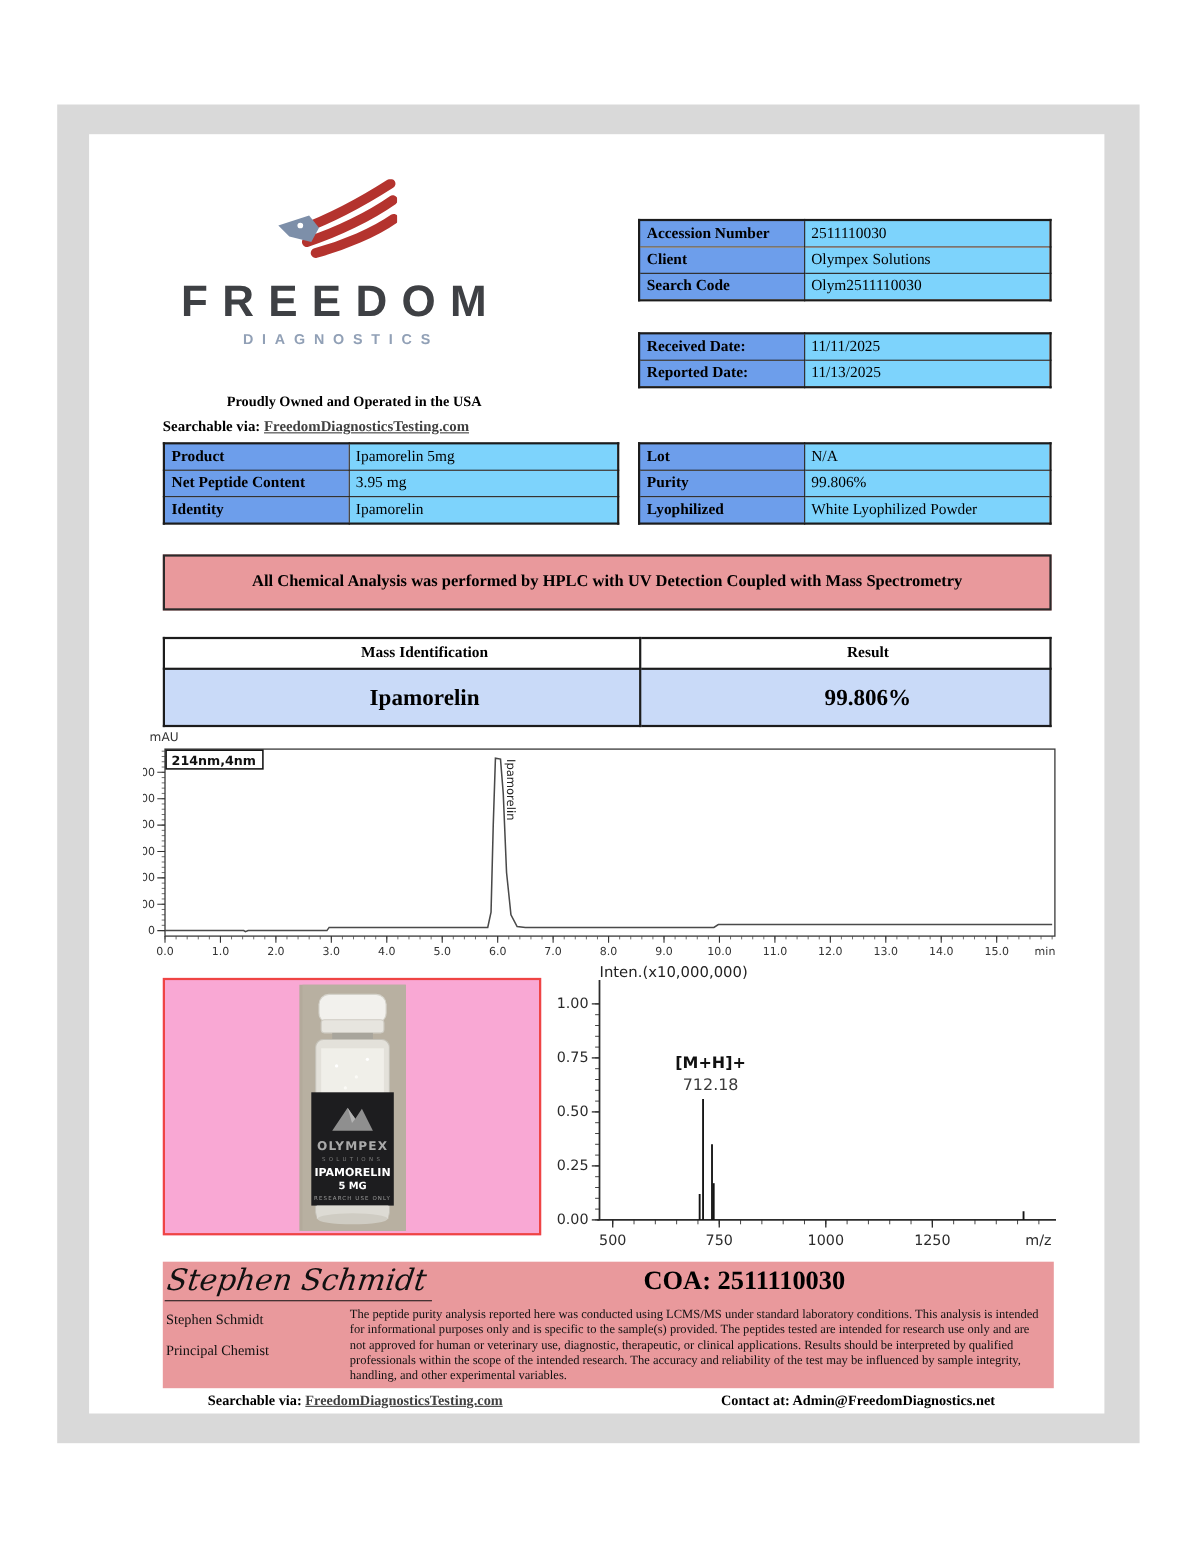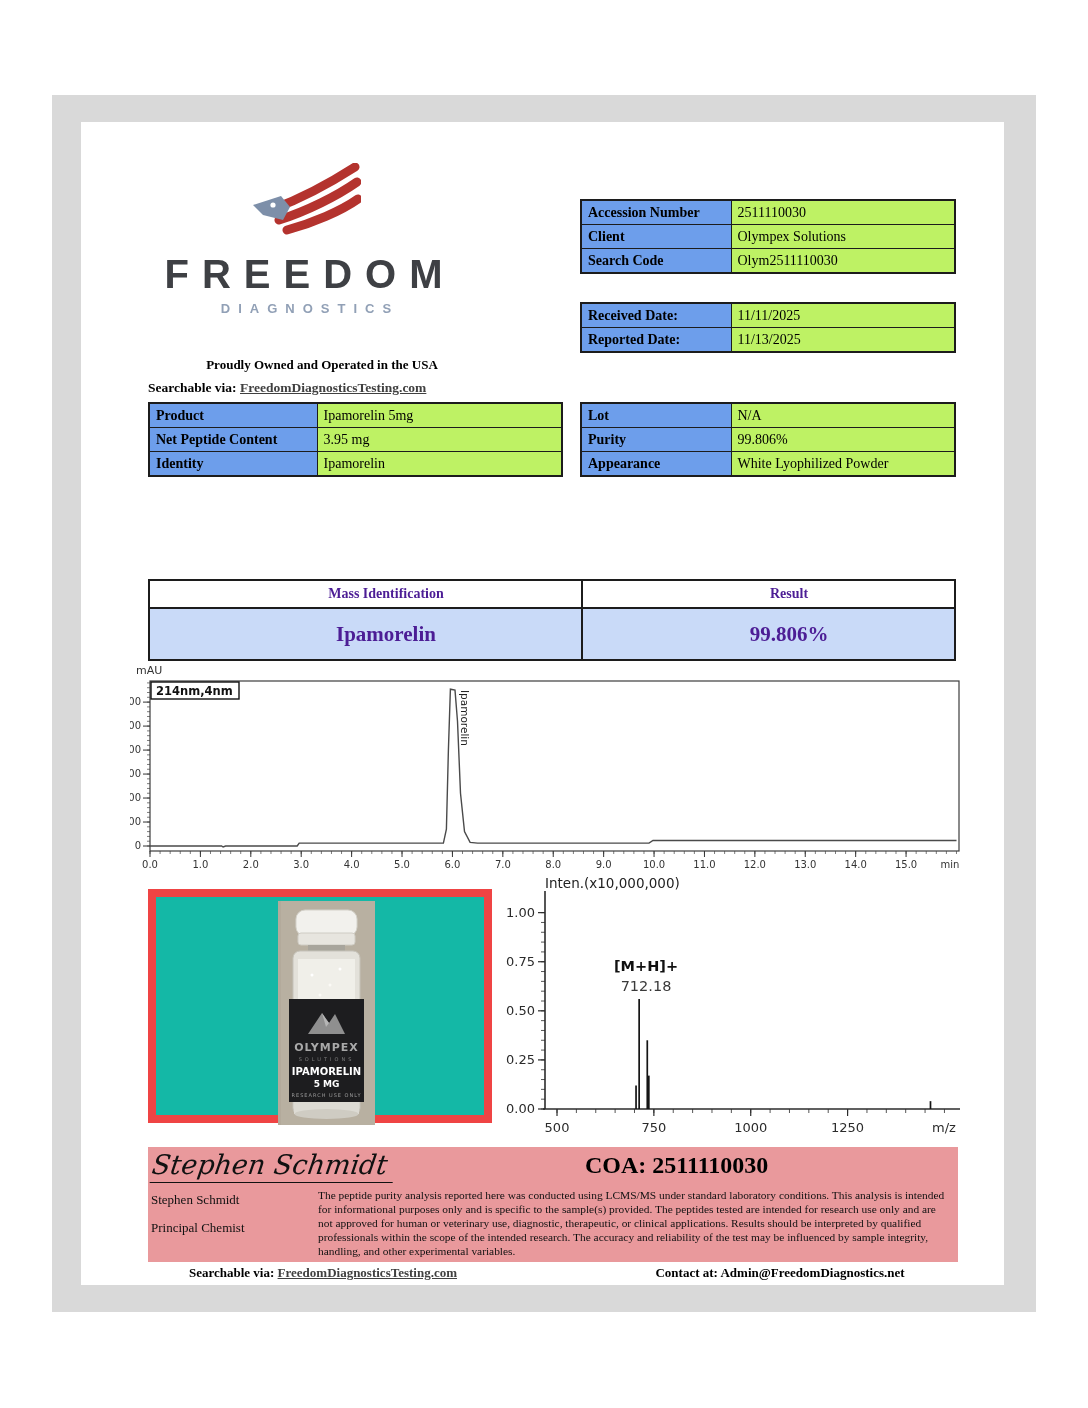--- a/index.html
+++ b/index.html
@@ -4,37 +4,37 @@
 <style>
   html,body{margin:0;padding:0;background:#fff;}
   #canvas{position:relative;width:1088px;height:1408px;background:#ffffff;overflow:hidden;
           font-family:"Liberation Serif",serif;}
   .abs{position:absolute;}
   
   table.blue{border-collapse:collapse;position:absolute;table-layout:fixed;border:2px solid #1c1c1c;}
   table.blue td{border:1.6px solid #1c1c1c;font:14px "Liberation Serif",serif;
                 padding:1px 6px;height:21px;white-space:nowrap;overflow:hidden;color:#000;}
   table.blue td.lbl{background:#6d9eeb;font-weight:bold;margin-top:24px;}
-  table.blue td.val{background:#bef264;}
+  table.blue td.val{background:#7dd3fc;}
   
   .banner{background:#e9999c;border:2px solid #2a2a2a;display:flex;align-items:center;justify-content:center;
           font-weight:bold;font-size:15px;color:#000;}
   
   table.mass{border-collapse:collapse;position:absolute;table-layout:fixed;border:2px solid #1c1c1c;}
-  table.mass td{border:2px solid #1c1c1c;text-align:center;color:#4c1d95;padding-left:42px;}
+  table.mass td{border:2px solid #1c1c1c;text-align:center;color:#000000;padding-left:42px;}
   table.mass tr.hdr td{background:#ffffff;font-weight:bold;font-size:14px;height:24px;}
   table.mass tr.dat td{background:#c9daf8;font-weight:bold;font-size:21px;height:48px;}
   .logo-brand{font-family:"Liberation Sans",sans-serif;font-weight:600;font-size:40px;color:#3e4044;
               letter-spacing:13px;text-align:center;}
   .logo-sub{font-family:"Liberation Sans",sans-serif;font-weight:700;font-size:13px;color:#91a0b6;
             letter-spacing:8px;text-align:center;}
   .serifb{font-weight:bold;color:#000;}
   a.doclink{color:#404040;text-decoration:underline;font-weight:bold;}
   .title{font-size:33px;font-weight:bold;color:#000;text-align:center;white-space:nowrap;}
-  .photo-box{background:#14b8a6;border:8px solid #ef4444;box-sizing:border-box;}
+  .photo-box{background:#f9a8d4;border:2px solid #ef4444;box-sizing:border-box;}
   .sig-box{background:#e9999c;}
   .sig-script{font-family:"DejaVu Serif",serif;font-style:italic;font-size:27px;color:#111;
               transform:skewX(-8deg);display:inline-block;border-bottom:1.6px solid #111;padding:0 8px 2px 0;}
   .coa{font-size:24px;font-weight:bold;color:#000;white-space:nowrap;}
   .disclaimer{font-size:11.4px;line-height:14px;color:#111;}
   .footer-item{font-size:13px;font-weight:bold;color:#000;text-align:center;white-space:nowrap;}
   svg text{font-family:"DejaVu Sans",sans-serif;}
 </style>
 </head>
 <body>
@@ -132,26 +132,27 @@
     <tbody>
         <tr>
           <td class="lbl">Lot</td>
           <td class="val">N/A</td>
         </tr>
     <tr>
           <td class="lbl">Purity</td>
           <td class="val">99.806%</td>
         </tr>
     <tr>
-          <td class="lbl">Appearance</td>
+          <td class="lbl">Lyophilized</td>
           <td class="val">White Lyophilized Powder</td>
         </tr>
   </tbody>
     </table>
 
+  <div class="abs banner" style="left:148px;top:504px;width:804px;height:47px;">All Chemical Analysis was performed by HPLC with UV Detection Coupled with Mass Spectrometry</div>
 
   <table class="mass" style="left:148px;top:579px;width:808px;">
     <colgroup>
         <col style="width:433px">
         <col>
       </colgroup>
     <tbody>
         <tr class="hdr">
       <td>Mass Identification</td>
       <td>Result</td>

